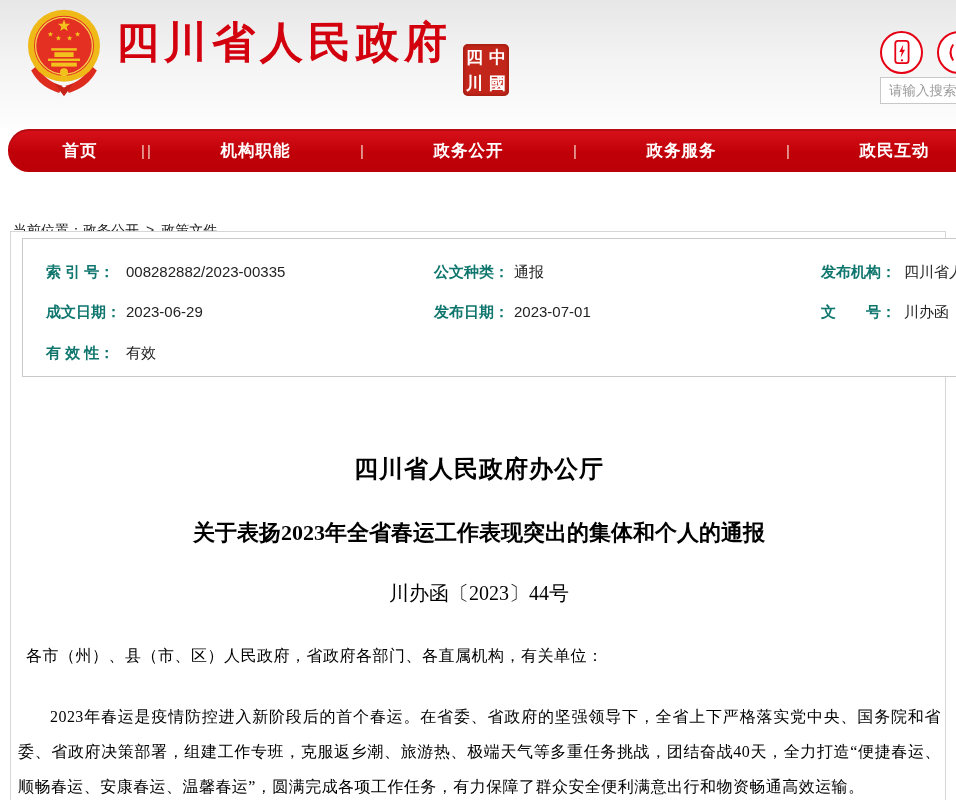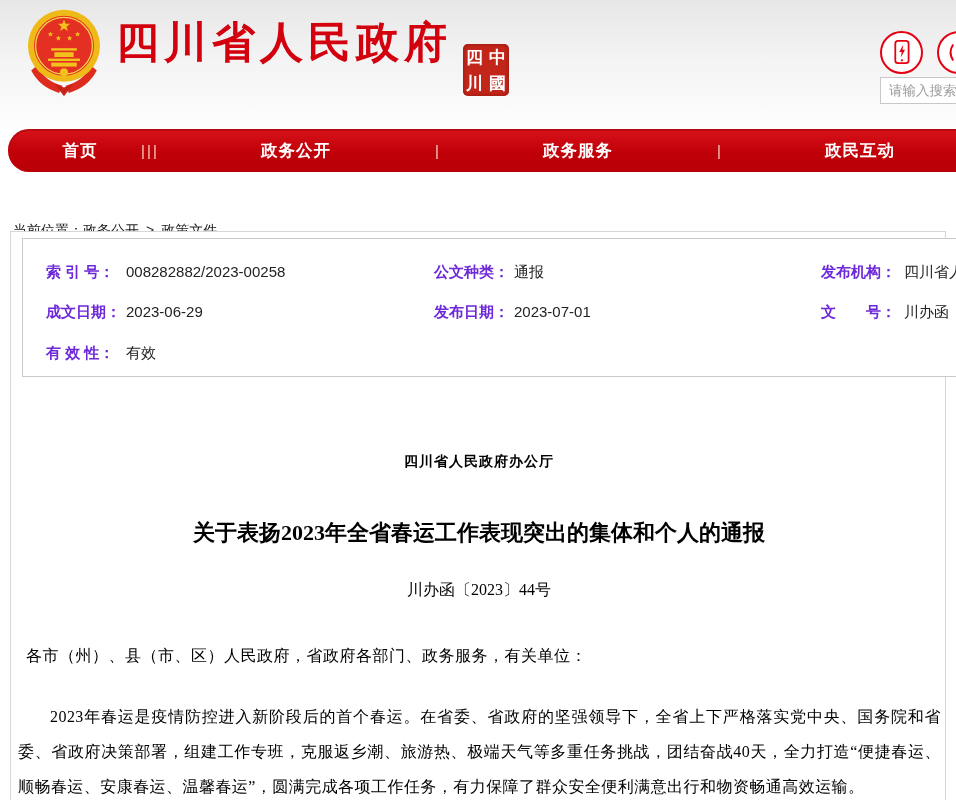--- a/index.html
+++ b/index.html
@@ -45,35 +45,35 @@
   .breadcrumb{position:absolute;left:13px;top:192px;font-size:14px;color:#1a1a1a;margin-top:30px;}
   .breadcrumb a{color:#1a1a1a;text-decoration:none;cursor:pointer;}
   .crumb-sep{margin:0 7px;color:#333;}
 
   
   .card{position:absolute;left:10px;top:231px;width:936px;height:600px;
         border:1px solid #d6d6d6;background:#fff;box-sizing:border-box;}
   .meta-box{position:absolute;left:22px;top:238px;width:1160px;height:139px;
             border:1px solid #c9c9c9;background:#fff;box-sizing:border-box;}
   .meta-cell{position:absolute;font-size:15px;white-space:nowrap;}
-  .meta-label{font-weight:bold;color:#6d28d9;}
+  .meta-label{font-weight:bold;color:#0f766e;}
   .meta-value{color:#222;}
   .mr1{top:24px;} .mr2{top:64px;} .mr3{top:105px;}
   .mc1l{left:23px;} .mc1v{left:103px;}
   .mc2l{left:411px;} .mc2v{left:491px;}
   .mc3l{left:798px;} .mc3v{left:881px;}
 
   
   .doc{font-family:"Liberation Serif",serif;color:#000;}
   .doc-org{position:absolute;left:18px;top:453px;width:922px;text-align:center;
-           font-weight:bold;font-size:14px;letter-spacing:1px;}
+           font-weight:bold;font-size:24px;letter-spacing:1px;}
   .doc-title{position:absolute;left:18px;top:518px;width:922px;text-align:center;
            font-weight:bold;font-size:22px;}
   .doc-number{position:absolute;left:18px;top:580px;width:922px;text-align:center;
-           font-size:16px;}
+           font-size:20px;}
   .doc-salutation{position:absolute;left:26px;top:646px;font-size:16px;letter-spacing:0.5px;}
   .doc-paragraph{position:absolute;left:18px;top:699px;width:923px;font-size:16px;
            line-height:35px;text-align:justify;text-indent:2em;letter-spacing:0.45px;}
 </style>
 </head>
 <body>
 
 <div id="app">
 
   <div class="header">
@@ -129,52 +129,53 @@
 
     <div class="search-box">
       <input type="text" placeholder="请输入搜索" style="">
     </div>
   </div>
 
   <div class="navbar">
     <div class="nav-item first">首页</div>
     <div class="nav-sep">|</div>
     <div class="nav-sep">|</div>
+    <div class="nav-item">机构职能</div>
     <div class="nav-sep">|</div>
     <div class="nav-item">政务公开</div>
     <div class="nav-sep">|</div>
     <div class="nav-item">政务服务</div>
     <div class="nav-sep">|</div>
     <div class="nav-item">政民互动</div>
   </div>
 
   <div class="breadcrumb">
     <span>当前位置：</span><a>政务公开</a><span class="crumb-sep">&gt;</span><a>政策文件</a>
   </div>
 
   <div class="card"></div>
 
   <div class="meta-box">
     <span class="meta-cell meta-label mr1 mc1l">索 引 号：</span>
-    <span class="meta-cell meta-value mr1 mc1v">008282882/2023-00258</span>
+    <span class="meta-cell meta-value mr1 mc1v">008282882/2023-00335</span>
     <span class="meta-cell meta-label mr1 mc2l">公文种类：</span>
     <span class="meta-cell meta-value mr1 mc2v">通报</span>
     <span class="meta-cell meta-label mr1 mc3l">发布机构：</span>
     <span class="meta-cell meta-value mr1 mc3v">四川省人</span>
 
     <span class="meta-cell meta-label mr2 mc1l">成文日期：</span>
     <span class="meta-cell meta-value mr2 mc1v">2023-06-29</span>
     <span class="meta-cell meta-label mr2 mc2l">发布日期：</span>
     <span class="meta-cell meta-value mr2 mc2v">2023-07-01</span>
     <span class="meta-cell meta-label mr2 mc3l">文　　号：</span>
     <span class="meta-cell meta-value mr2 mc3v">川办函〔</span>
 
     <span class="meta-cell meta-label mr3 mc1l">有 效 性：</span>
     <span class="meta-cell meta-value mr3 mc1v">有效</span>
   </div>
 
   <div class="doc doc-org">四川省人民政府办公厅</div>
   <div class="doc doc-title">关于表扬2023年全省春运工作表现突出的集体和个人的通报</div>
   <div class="doc doc-number">川办函〔2023〕44号</div>
-  <div class="doc doc-salutation">各市（州）、县（市、区）人民政府，省政府各部门、政务服务，有关单位：</div>
+  <div class="doc doc-salutation">各市（州）、县（市、区）人民政府，省政府各部门、各直属机构，有关单位：</div>
   <div class="doc doc-paragraph">2023年春运是疫情防控进入新阶段后的首个春运。在省委、省政府的坚强领导下，全省上下严格落实党中央、国务院和省委、省政府决策部署，组建工作专班，克服返乡潮、旅游热、极端天气等多重任务挑战，团结奋战40天，全力打造“便捷春运、顺畅春运、安康春运、温馨春运”，圆满完成各项工作任务，有力保障了群众安全便利满意出行和物资畅通高效运输。</div>
 
 </div>
 
 </body></html>

